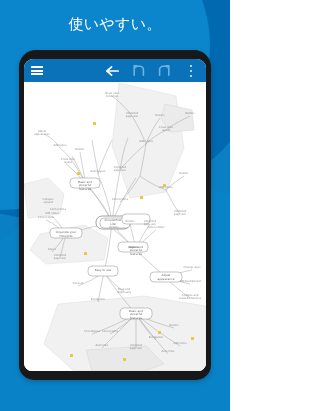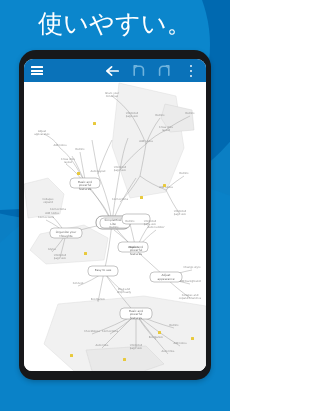--- a/index.html
+++ b/index.html
@@ -56,21 +56,21 @@
   }
 
   
   .caption {
     position: absolute;
     top: 11px;
     left: 0;
     width: 230px;
     text-align: center;
     color: #ffffff;
-    font-size: 25px;
+    font-size: 15px;
     line-height: 26px;
     letter-spacing: 0.3px;
     font-weight: 400;
     white-space: nowrap;
   }
 
   
   .phone {
     position: absolute;
     left: 19px;

